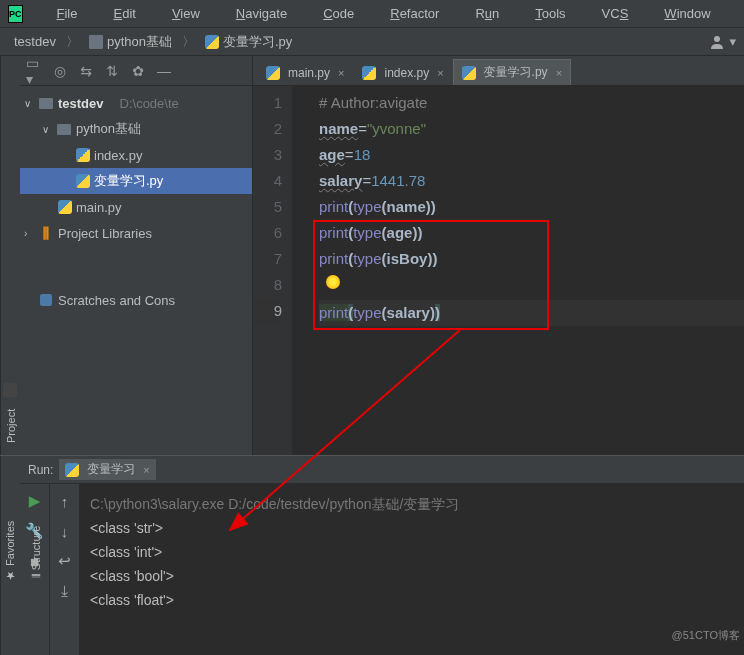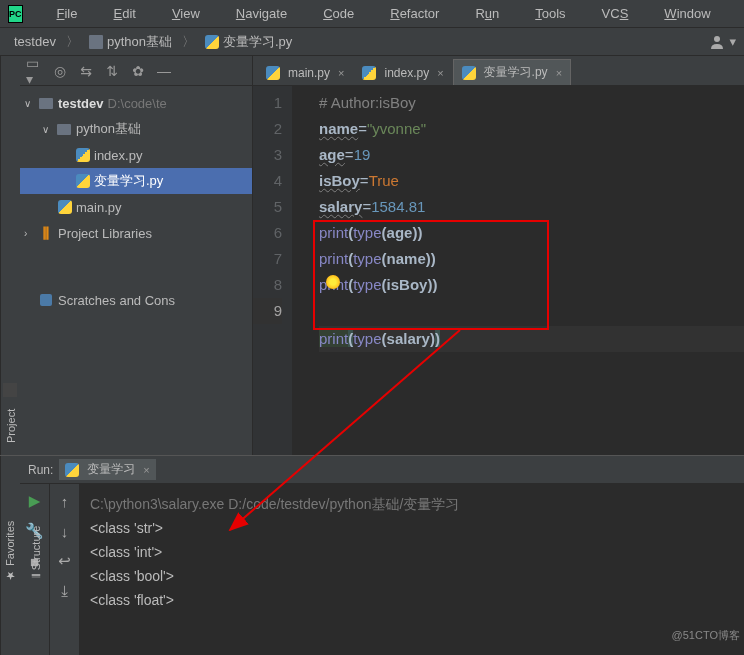--- a/index.html
+++ b/index.html
@@ -24,21 +24,21 @@
   .tree { padding: 4px 0; font-size: 13px; overflow: hidden; }
   .tree-row { display: flex; align-items: center; height: 26px; padding-left: 4px; white-space: nowrap; cursor: pointer; }
   .tree-row.selected { background: #4b6eaf; color: #fff; }
   .tree-arrow { width: 14px; color: #bbb; font-size: 10px; }
   .tree-icon { width: 16px; height: 16px; margin-right: 4px; display: inline-flex; align-items: center; justify-content: center; }
   .folder-icon { background: #6a7380; width: 14px; height: 11px; border-radius: 1px; }
   .lib-icon { color: #f29111; font-weight: bold; font-size: 14px; }
   .scratch-icon { background: #4b7aa7; width: 12px; height: 12px; border-radius: 2px; }
   .tree-text { color: #bbb; }
   .tree-text.bold { font-weight: bold; color: #ddd; }
-  .tree-path { color: #777; margin-left: 4px; }
+  .tree-path { color: #777; margin-left: 16px; }
   .editor-area { flex: 1; display: flex; flex-direction: column; background: #2b2b2b; }
   .tabs { height: 30px; display: flex; align-items: flex-end; background: #3c3f41; border-bottom: 1px solid #2b2b2b; padding-left: 4px; }
   .tab { height: 26px; display: flex; align-items: center; padding: 0 8px; gap: 4px; background: #3c3f41; border: 1px solid transparent; border-bottom: none; cursor: pointer; font-size: 12px; }
   .tab.active { background: #515658; border-color: #646464; }
   .tab-close { color: #999; font-size: 11px; margin-left: 4px; cursor: pointer; }
   .code-area { flex: 1; display: flex; position: relative; font-family: "Consolas","JetBrains Mono",monospace; font-size: 15px; line-height: 26px; }
   .gutter { width: 40px; background: #313335; color: #606366; text-align: right; padding-right: 10px; padding-top: 4px; border-right: 1px solid #2b2b2b; }
   .gutter-line { height: 26px; }
   .gutter-line.caret { background: #323232; color: #a4a3a3; }
   .code { flex: 1; padding: 4px 0 4px 26px; position: relative; }
@@ -185,27 +185,26 @@
         <div class="gutter-line">2</div>
         <div class="gutter-line">3</div>
         <div class="gutter-line">4</div>
         <div class="gutter-line">5</div>
         <div class="gutter-line">6</div>
         <div class="gutter-line">7</div>
         <div class="gutter-line">8</div>
         <div class="gutter-line caret">9</div>
       </div>
       <div class="code">
-        <div class="code-line"><span class="c-comment"># Author:isBoy</span></div>
+        <div class="code-line"><span class="c-comment"># Author:avigate</span></div>
         <div class="code-line"><span class="c-ident c-wave">name</span><span class="c-op">=</span><span class="c-str">"yvonne"</span></div>
-        <div class="code-line"><span class="c-ident c-wave">age</span><span class="c-op">=</span><span class="c-num">19</span></div>
-        <div class="code-line"><span class="c-ident c-wave">isBoy</span><span class="c-op">=</span><span class="c-keyword">True</span></div>
-        <div class="code-line"><span class="c-ident c-wave">salary</span><span class="c-op">=</span><span class="c-num">1584.81</span></div>
+        <div class="code-line"><span class="c-ident c-wave">age</span><span class="c-op">=</span><span class="c-num">18</span></div>
+        <div class="code-line"><span class="c-ident c-wave">salary</span><span class="c-op">=</span><span class="c-num">1441.78</span></div>
+        <div class="code-line"><span class="c-builtin">print</span><span class="c-ident">(</span><span class="c-builtin">type</span><span class="c-ident">(</span><span class="c-ident">name</span><span class="c-ident">))</span></div>
         <div class="code-line"><span class="c-builtin">print</span><span class="c-ident">(</span><span class="c-builtin">type</span><span class="c-ident">(</span><span class="c-ident">age</span><span class="c-ident">))</span></div>
-        <div class="code-line"><span class="c-builtin">print</span><span class="c-ident">(</span><span class="c-builtin">type</span><span class="c-ident">(</span><span class="c-ident">name</span><span class="c-ident">))</span></div>
         <div class="code-line"><span class="c-builtin">print</span><span class="c-ident">(</span><span class="c-builtin">type</span><span class="c-ident">(</span><span class="c-ident">isBoy</span><span class="c-ident">))</span></div>
         <div class="code-line caret"><span class="c-builtin c-builtin-hl">print</span><span class="c-ident c-paren-hl">(</span><span class="c-builtin">type</span><span class="c-ident">(</span><span class="c-ident">salary</span><span class="c-ident">)</span><span class="c-ident c-paren-hl">)</span></div>
 
         <div class="redbox" style="left:20px; top:134px; width:236px; height:110px;"></div>
         <div class="bulb" style="left:33px; top:189px;"></div>
       </div>
     </div>
   </div>
 </div>
 

